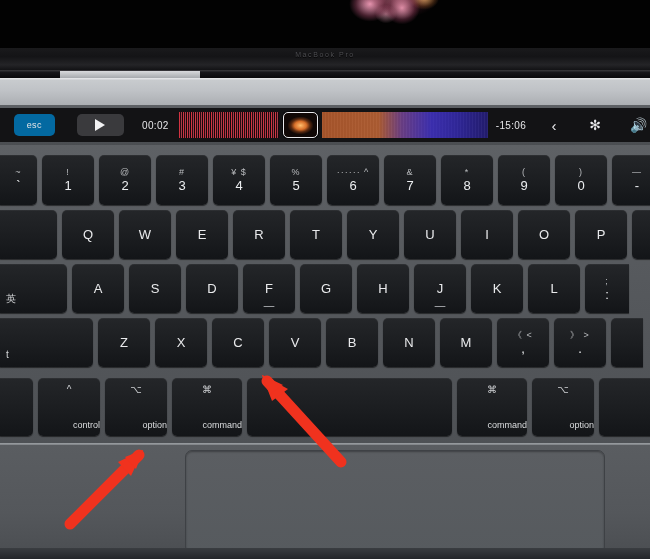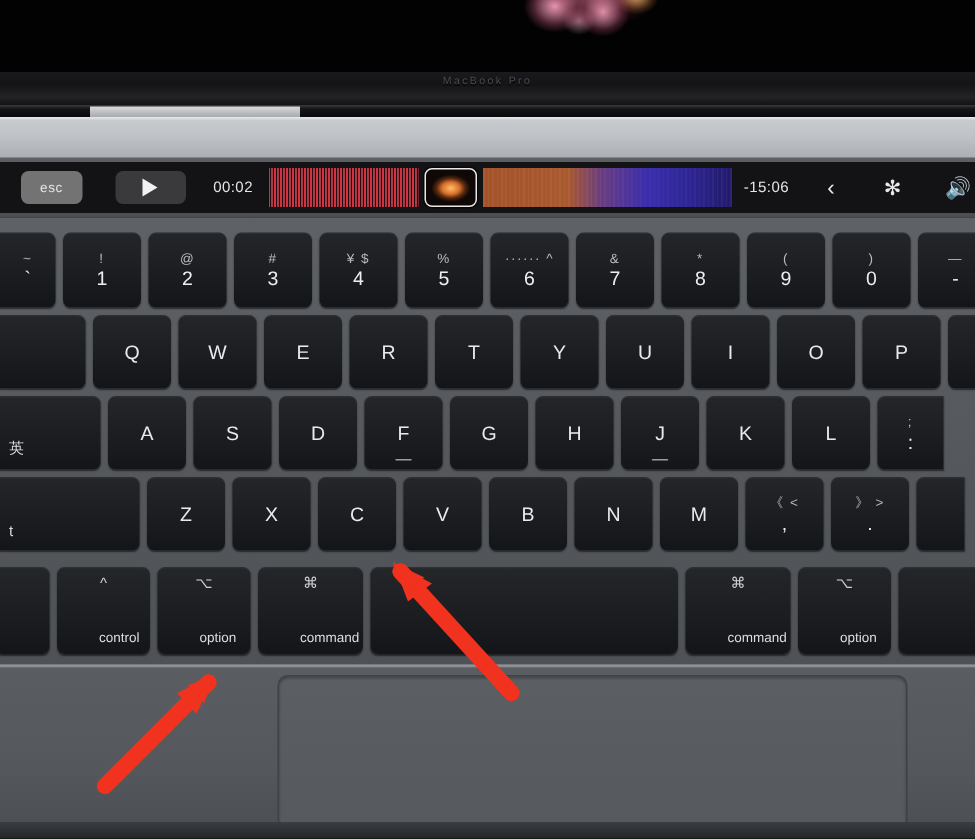--- a/index.html
+++ b/index.html
@@ -59,21 +59,21 @@
     position:absolute; left:0; top:105px; width:650px; height:40px;
     background:linear-gradient(180deg,#5d6064 0%, #4a4d51 100%);
   }
   .touchbar {
     position:absolute; left:0; top:108px; width:650px; height:34px;
     background:#131315;
     display:flex; align-items:center;
   }
   .tb-esc {
     margin-left:14px; width:53px; height:22px; border-radius:5px;
-    background:#737373;
+    background:#0369a1;
     display:flex; align-items:center; justify-content:center;
     font-size:9px; color:#e4e4e6; letter-spacing:.4px;
   }
   .tb-play {
     margin-left:22px; width:62px; height:22px; border-radius:5px;
     background:#3a3a3d;
     display:flex; align-items:center; justify-content:center;
   }
   .tb-play .tri {
     width:0;height:0;border-style:solid;border-width:6px 0 6px 10px;
@@ -151,21 +151,21 @@
   .key .upper { font-size:9px; color:#b9bbbe; line-height:1; letter-spacing:1px; }
   .key .lower { font-size:13px; color:#eceef0; line-height:1; }
   .key.mod {
     align-items:flex-start; justify-content:flex-start;
   }
   .key.mod .sym {
     position:absolute; left:0; right:0; top:7px; text-align:center;
     font-size:10px; color:#cfd1d4; line-height:1;
   }
   .key.mod .lbl {
-    position:absolute; left:0; right:0; bottom:6px; text-align:left;
+    position:absolute; left:0; right:0; bottom:6px; text-align:right;
     font-size:9px; color:#dcdee0; line-height:1;margin-left:28px;
   }
   .key.edge-left { border-top-left-radius:0; border-bottom-left-radius:0; }
   .key.edge-right { border-top-right-radius:0; border-bottom-right-radius:0; }
   .key .cjk { font-size:10px; color:#d6d8da; }
   .key .side-left {
     position:absolute; left:6px; bottom:7px; font-size:10px; color:#d6d8da;
   }
   .homebar {
     position:absolute; left:50%; transform:translateX(-50%); bottom:6px;

